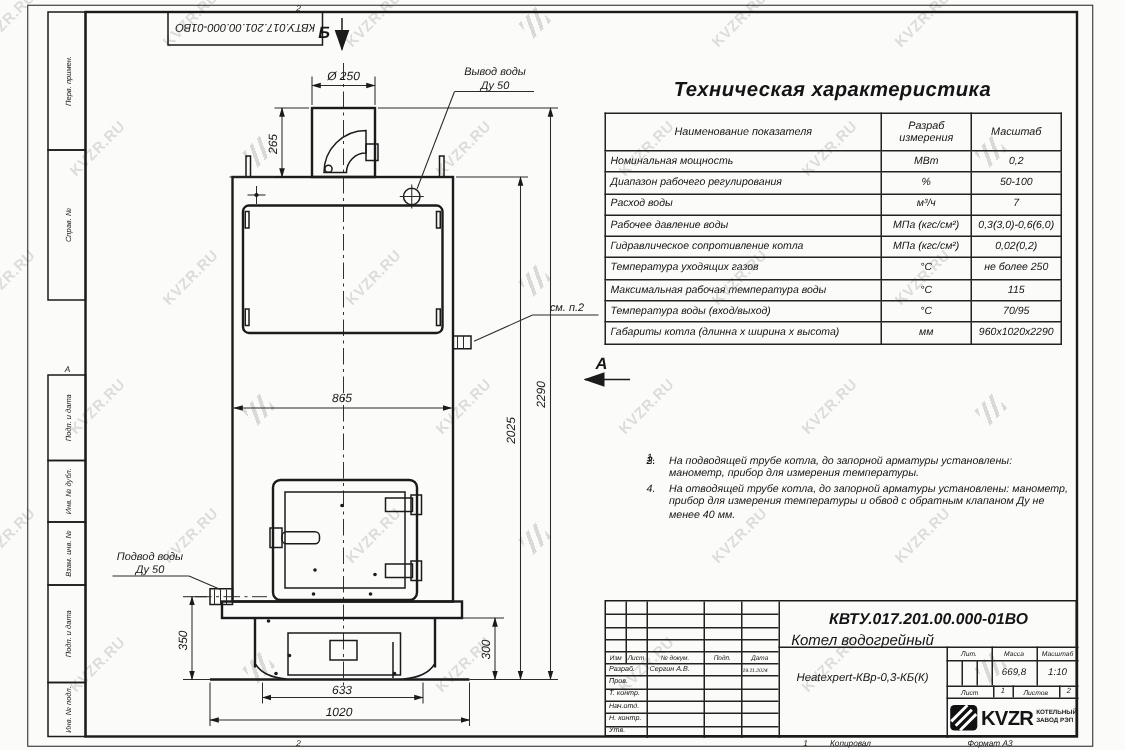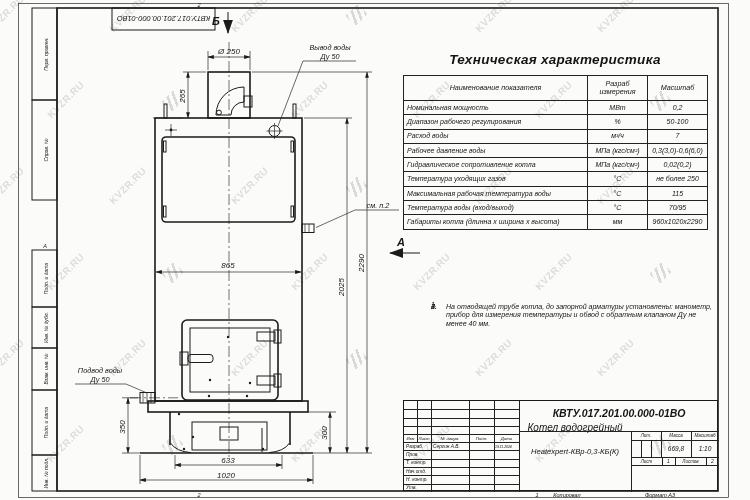--- a/index.html
+++ b/index.html
@@ -320,21 +320,21 @@
           <td class="c">мм</td>
           <td class="c">960х1020х2290</td>
         </tr>
   </tbody>
     </table>
 </div>
 
 <div id="notes" class="ov">
   <div class="note"><span class="num">1.</span></div>
   <div class="note"><span class="num">2.</span></div>
-  <div class="note"><span class="num">3.</span></div>
+  <div class="note"><span class="num">3.</span><span>На подводящей трубе котла, до запорной арматуры установлены: манометр, прибор для измерения температуры.</span></div>
   <div class="note"><span class="num">4.</span><span>На отводящей трубе котла, до запорной арматуры установлены: манометр, прибор для измерения температуры и обвод с обратным клапаном Ду не менее 40 мм.</span></div>
 </div>
 
 <div id="tb" class="ov">
 
   <div class="ln" style="left:13px;top:0;width:1px;height:41px"></div>
   <div class="ln" style="left:27px;top:0;width:1px;height:91px"></div>
   <div class="ln" style="left:65px;top:0;width:1px;height:91px"></div>
   <div class="ln" style="left:90px;top:0;width:1px;height:91px"></div>
   <div class="ln" style="left:115px;top:0;width:1.4px;height:91px"></div>
@@ -385,13 +385,28 @@
   <div class="tb-t cen" style="left:257px;top:31.5px;width:30px;font-size:4.5px;">Масса</div>
   <div class="tb-t cen" style="left:287px;top:31.5px;width:28px;font-size:4.5px;">Масштаб</div>
   <div class="tb-t cen" style="left:257px;top:44px;width:30px;font-size:6.5px;">669,8</div>
   <div class="tb-t cen" style="left:287px;top:44px;width:28px;font-size:6.5px;">1:10</div>
 
   <div class="tb-t cen" style="left:227px;top:57.5px;width:31px;font-size:4.5px;">Лист</div>
   <div class="tb-t cen" style="left:258px;top:57px;width:13px;font-size:5px;">1</div>
   <div class="tb-t cen" style="left:271px;top:57.5px;width:31px;font-size:4.5px;">Листов</div>
   <div class="tb-t cen" style="left:302px;top:57px;width:13px;font-size:5px;">2</div>
 
+  <div id="tb-logo-row">
+    <svg width="19" height="19" viewBox="0 0 20 20">
+      <rect x="0.5" y="1" width="19" height="18" rx="3" fill="#111"></rect>
+      <g transform="rotate(-45 10 10)" fill="#fff">
+        <rect x="2" y="4.6" width="16" height="2"></rect>
+        <rect x="2" y="9" width="16" height="2"></rect>
+        <rect x="2" y="13.4" width="16" height="2"></rect>
+      </g>
+    </svg>
+    <span id="tb-logo-kvzr">KVZR</span>
+    <span id="tb-logo-sub">
+      <span style="display:block">КОТЕЛЬНЫЙ</span>
+      <span style="display:block">ЗАВОД РЭП</span>
+    </span>
+  </div>
 </div>
 
 </body></html>

